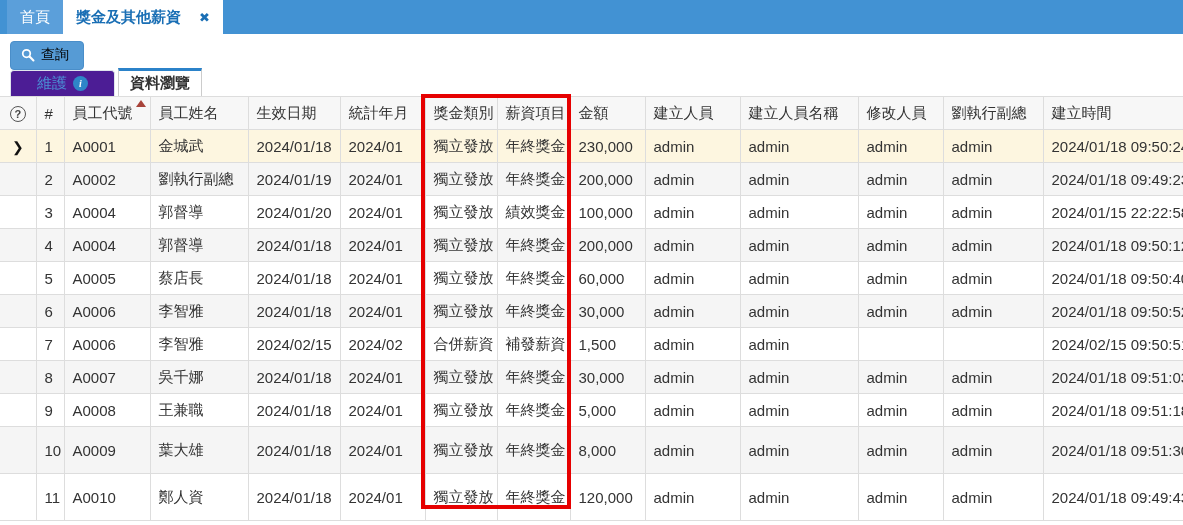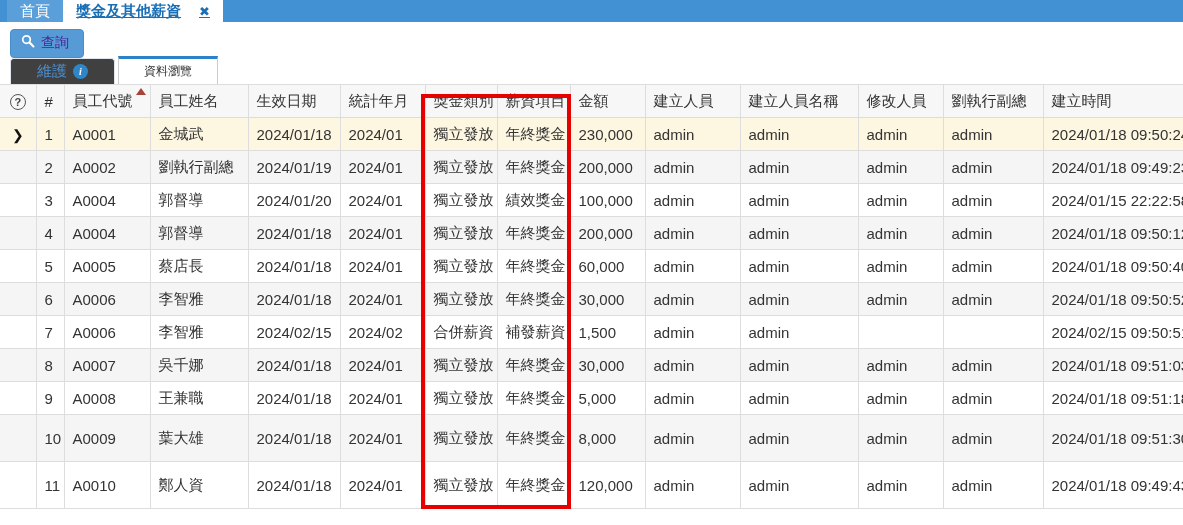--- a/index.html
+++ b/index.html
@@ -1,44 +1,44 @@
 <!DOCTYPE html>
 <html><head>
 <meta charset="utf-8">
 <style>
   * { margin:0; padding:0; box-sizing:border-box; }
   html,body { width:1183px; height:525px; background:#fff;
     font-family:"Liberation Sans","DejaVu Sans",sans-serif; color:#333; }
   .app { position:relative; width:1183px; height:525px; overflow:hidden; background:#fff; }
 
   
-  .tabbar { height:22px; background:#4292d3; display:flex; align-items:stretch; }
+  .tabbar { height:34px; background:#4292d3; display:flex; align-items:stretch; }
   .tab-home { width:56px; margin-left:7px; background:#5b9fda; color:#fff;
     font-size:15px; display:flex; align-items:center; justify-content:center; cursor:pointer; }
   .tab-active { width:160px; background:#fff; color:#1a6fb5; font-size:15px; font-weight:bold;
-    display:flex; align-items:center; justify-content:center; gap:18px; cursor:pointer;text-decoration:underline; }
+    display:flex; align-items:center; justify-content:center; gap:18px; cursor:pointer; }
   .tab-close { color:#1a6fb5; font-size:13px; font-weight:bold; cursor:pointer; line-height:1; }
 
   
   .toolbar { padding:7px 0 0 10px; height:33px; }
-  .query-btn { display:inline-flex; align-items:flex-start; gap:6px; background:#569bd5;
-    border:1px solid #4a8ec9; border-radius:4px; color:#4c1d95; font-size:14px;
+  .query-btn { display:inline-flex; align-items:center; gap:6px; background:#569bd5;
+    border:1px solid #4a8ec9; border-radius:4px; color:#000000; font-size:14px;
     padding:4px 14px 5px 10px; cursor:pointer; font-family:inherit; }
 
   
   .subtabs { display:flex; align-items:flex-end; height:28px; padding-left:10px; margin-top:1px; }
-  .subtab-maintain { width:105px; height:26px; background:#404040; border:1px solid #dfe5ec;
+  .subtab-maintain { width:105px; height:26px; background:#4c1d95; border:1px solid #dfe5ec;
     border-bottom:none; border-radius:4px 4px 0 0; color:#4a90d5; font-size:15px;
     display:flex; align-items:center; justify-content:center; gap:6px; cursor:pointer; }
   .info-icon { width:15px; height:15px; border-radius:50%; background:#2e86c8; color:#fff;
     font-size:10px; font-weight:bold; font-style:italic; display:inline-flex;
     align-items:center; justify-content:center; font-family:"Liberation Serif",serif; }
-  .subtab-browse { width:100px; height:28px; background:#fff; border:1px solid #ccc;
-    border-top:3px solid #2b82c9; border-bottom:none; color:#333; font-size:12px;
-    display:flex; align-items:center; justify-content:center; cursor:pointer; margin-left:3px; }
+  .subtab-browse { width:84px; height:28px; background:#fff; border:1px solid #ccc;
+    border-top:3px solid #2b82c9; border-bottom:none; color:#333; font-size:15px;
+    display:flex; align-items:center; justify-content:center; cursor:pointer; margin-left:3px;font-weight:bold; }
 
   
   table { width:1183px; table-layout:fixed; border-collapse:collapse; font-size:15px; }
   th,td { border:1px solid #ddd; border-left:1px solid #e4e4e4; padding:0 8px;
     text-align:left; overflow:hidden; white-space:nowrap; font-weight:normal; vertical-align:middle; }
   th:first-child, td:first-child { border-left:none; }
   th:last-child, td:last-child { border-right:none; }
   thead tr { height:33px; background:#f7f7f7; }
   tbody tr { height:33px; background:#fff; }
   tbody tr.stripe { background:#f5f5f5; }

